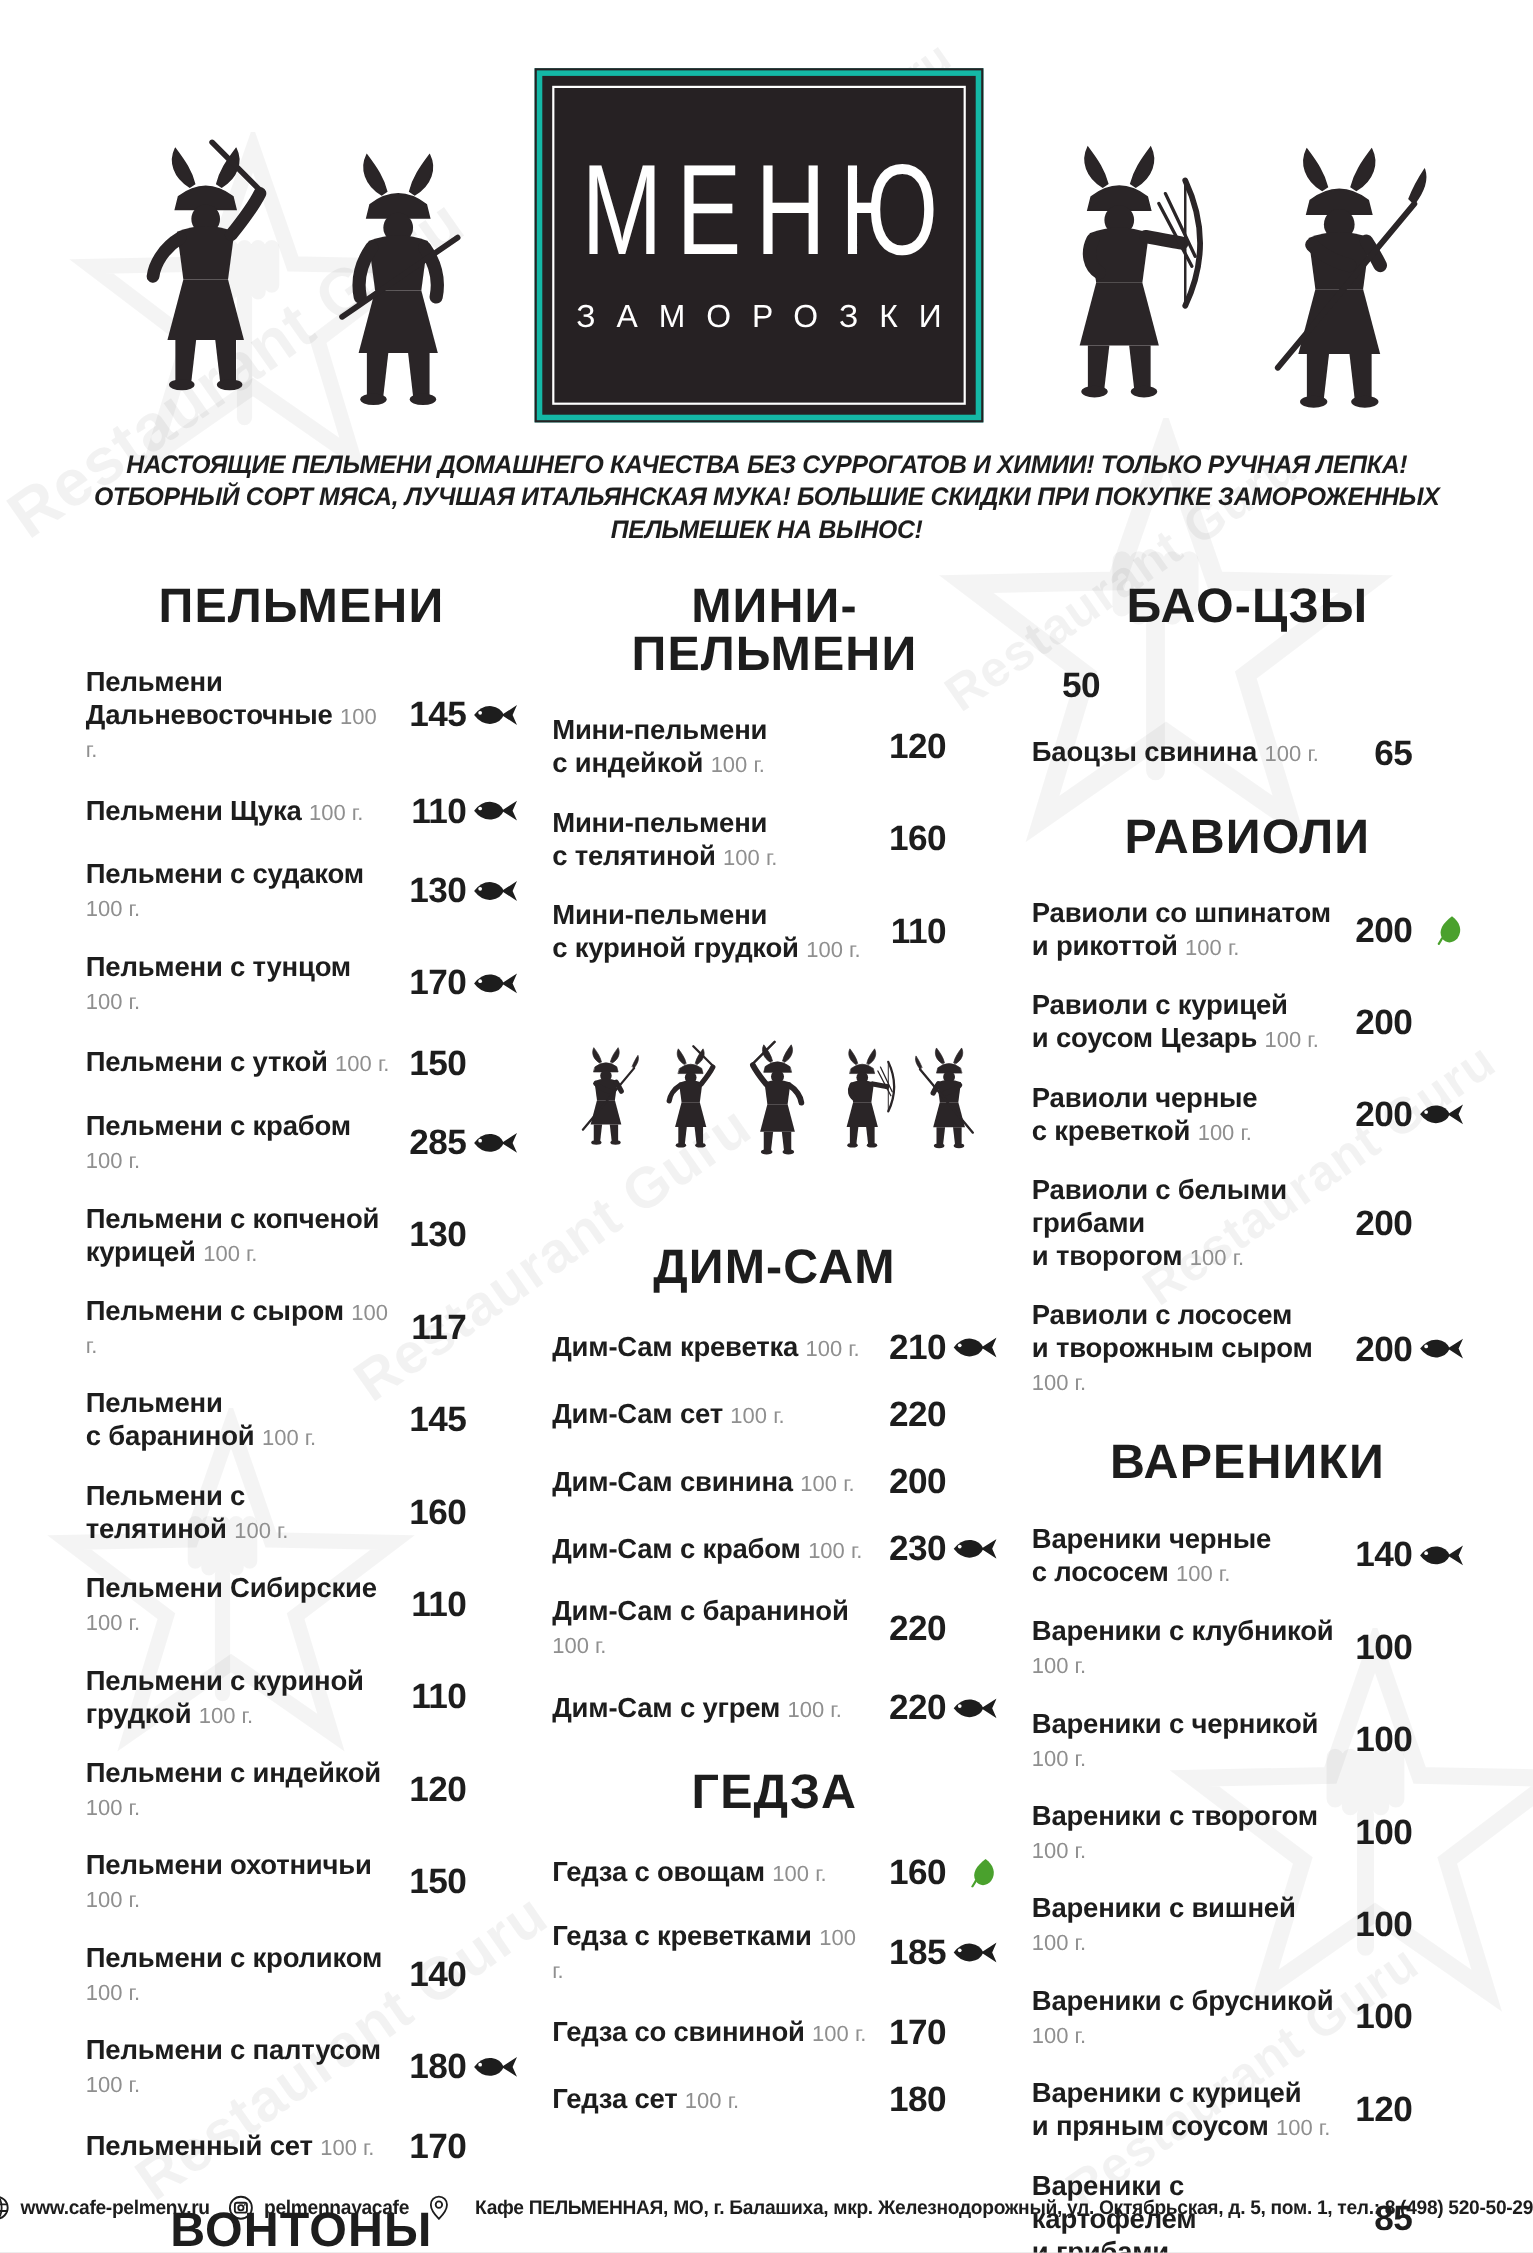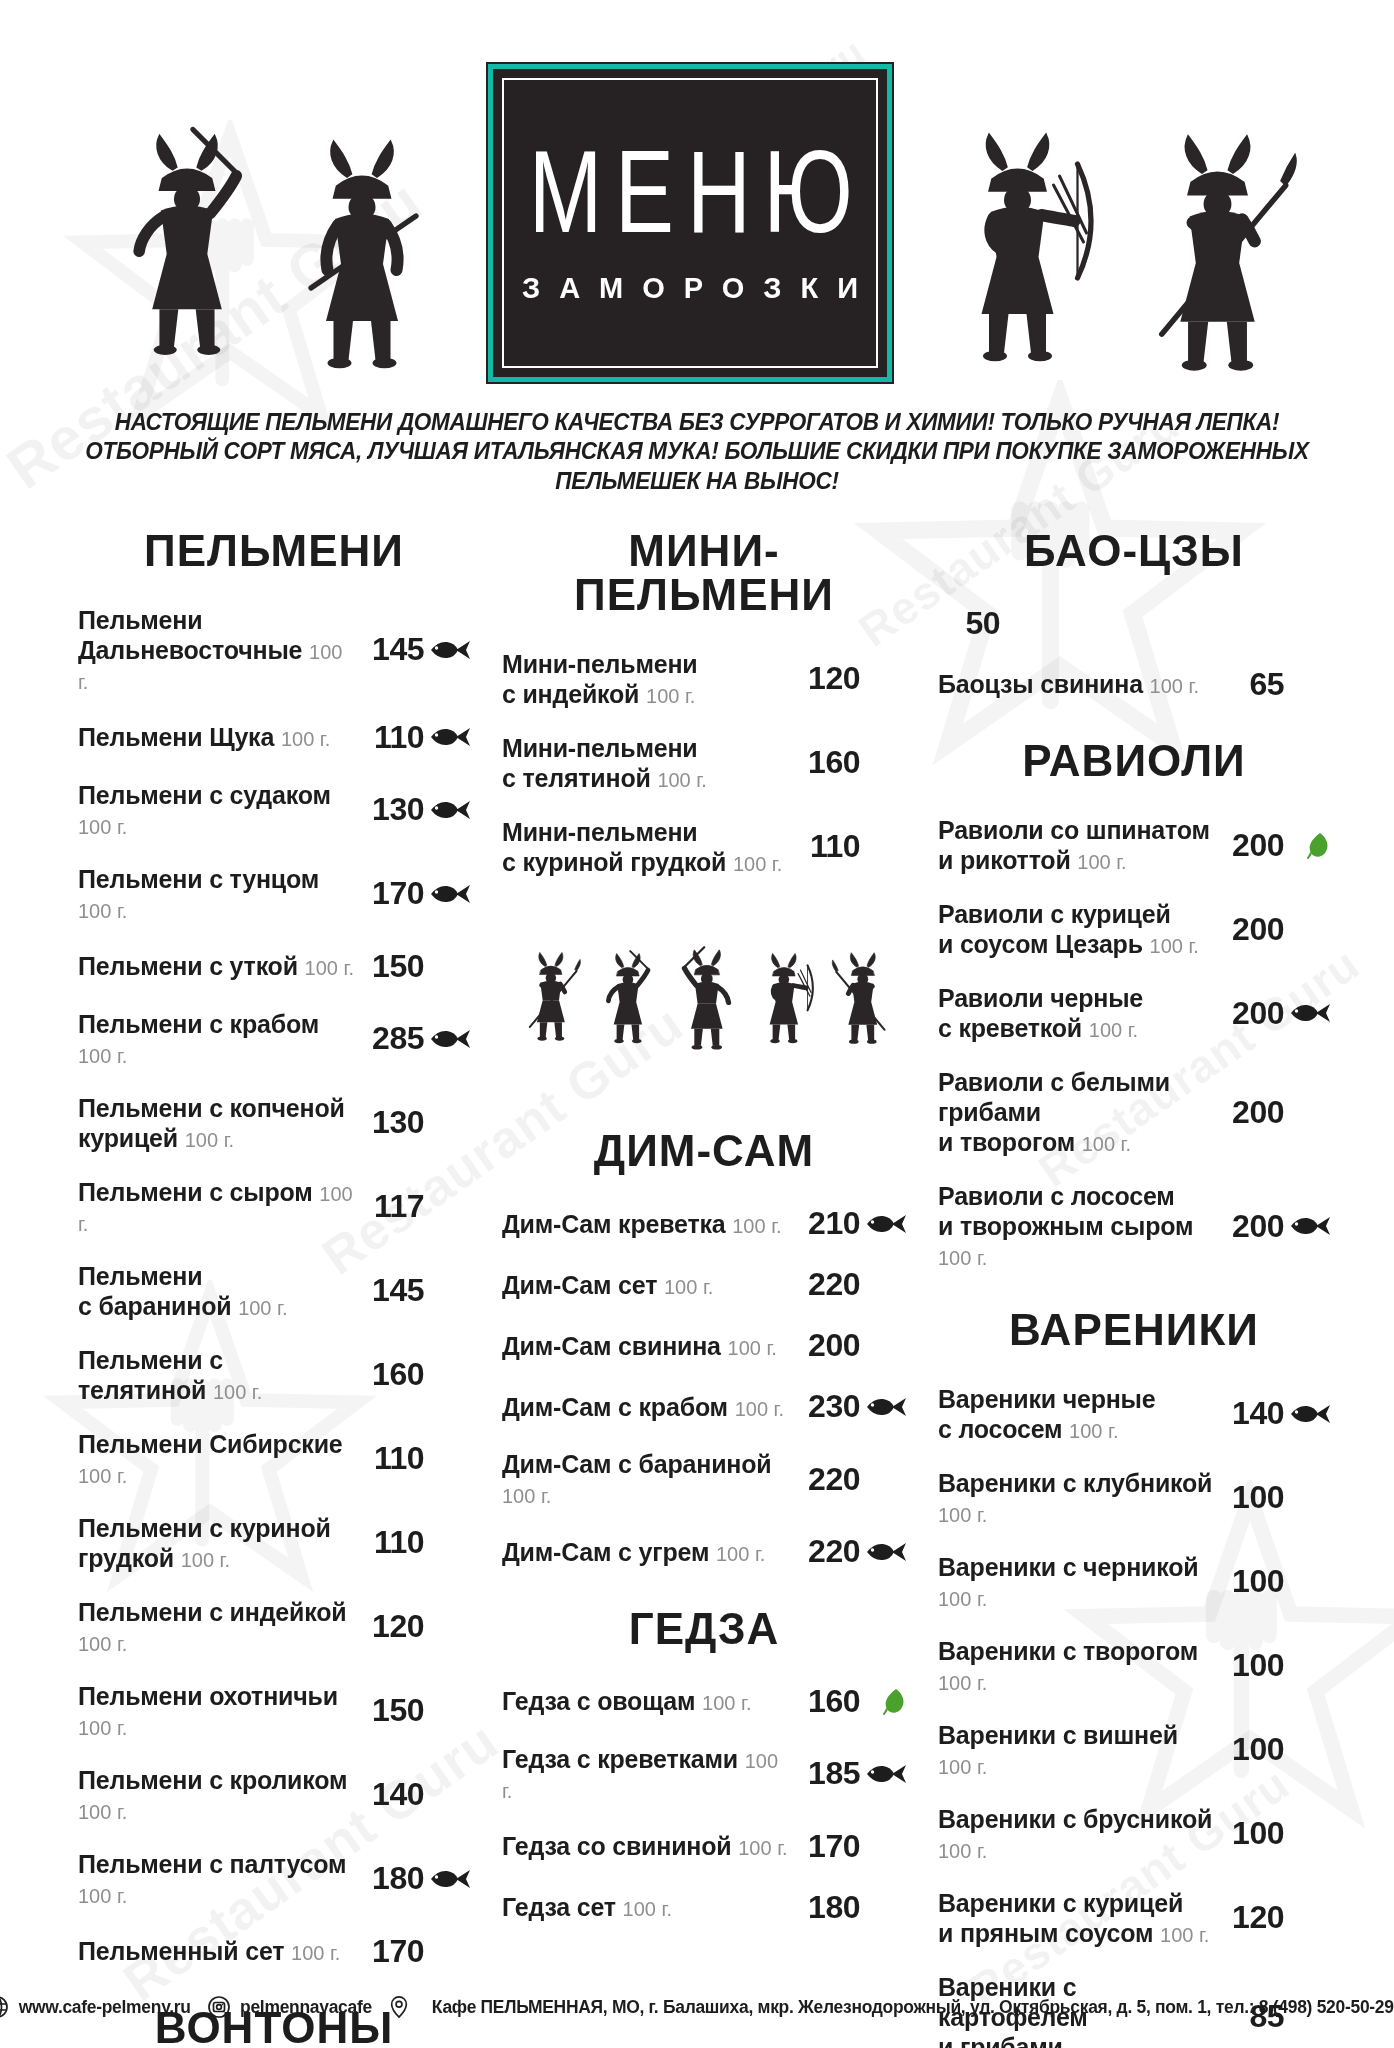--- a/index.html
+++ b/index.html
@@ -15,21 +15,21 @@
   .ill{position:absolute;}
   .ill-left{left:62px;top:52px;width:410px;height:340px;}
   .ill-right{left:900px;top:48px;width:435px;height:345px;}
   .menu-box{position:absolute;left:486px;top:62px;width:408px;height:322px;
             border:2px solid #262123;padding:5px;box-sizing:border-box;background:#14b8a6;}
   .menu-box-fill{position:relative;width:100%;height:100%;background:#262123;
             display:flex;flex-direction:column;align-items:center;justify-content:center;}
   .menu-box-fill::after{content:"";position:absolute;inset:9px;border:2px solid #fff;pointer-events:none;}
   .menu-title{color:#fff;font-size:96px;font-weight:normal;letter-spacing:14px;
             transform:scale(0.92,1.22);margin-left:14px;line-height:1;}
-  .menu-sub{color:#fff;font-size:29px;font-weight:bold;letter-spacing:19px;margin-top:34px;margin-left:19px;line-height:1;text-align:right;}
+  .menu-sub{color:#fff;font-size:29px;font-weight:normal;letter-spacing:19px;margin-top:34px;margin-left:19px;line-height:1;text-align:right;}
   
   .tagline{position:absolute;top:408px;left:0;width:100%;text-align:center;z-index:2;font-style:italic;}
   .tagline div{font-weight:bold;font-size:23px;line-height:1.28;letter-spacing:-0.3px;transform:scaleX(0.98);}
   
   .cols{position:absolute;top:492px;left:78px;width:1252px;display:flex;justify-content:space-between;z-index:2;}
   .col{width:392px;}
   .col.mid{width:404px;}
   .section{margin-bottom:10px;}
   .section + .section{}
   .sec-title{text-align:center;font-weight:bold;font-size:44px;letter-spacing:1px;margin-bottom:32px;line-height:1;}

